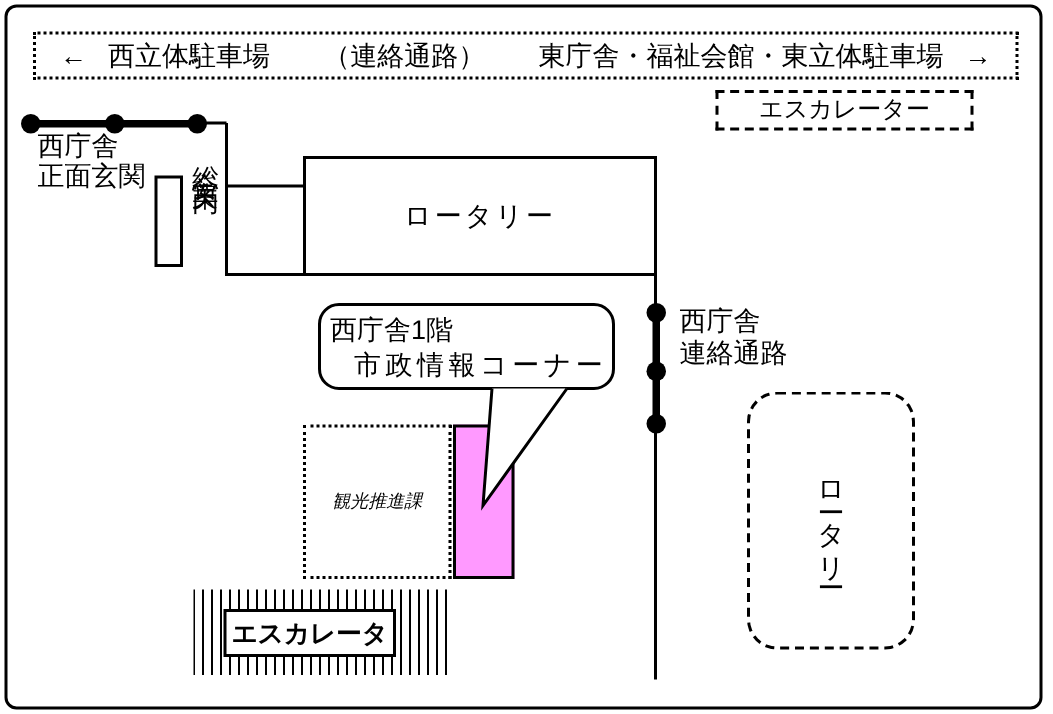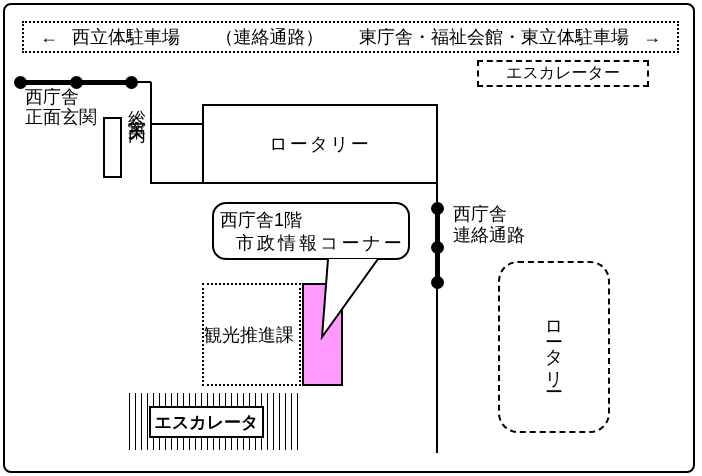--- a/index.html
+++ b/index.html
@@ -48,21 +48,21 @@
     position:absolute;left:212px;top:202px;width:198px;height:58px;
     border:2px solid #000;border-radius:14px;box-sizing:border-box;
     background:#fff;z-index:4;font-size:18px;line-height:23px;padding:5px 4px 0 6px;
   }
   .bubble .l2{padding-left:16px;letter-spacing:3px;white-space:nowrap;}
   .tail{position:absolute;left:300px;top:258px;z-index:5;}
   
   .tourism{
     position:absolute;left:202px;top:283px;width:99px;height:103px;
     border:2px dotted #000;box-sizing:border-box;z-index:1;
-    display:flex;align-items:center;justify-content:flex-start;font-size:18px;white-space:nowrap;
+    display:flex;align-items:center;justify-content:center;font-size:12px;white-space:nowrap;font-style:italic;
   }
   .pink-rect{
     position:absolute;left:302px;top:283px;width:41px;height:103px;
     border:2px solid #000;box-sizing:border-box;z-index:2;
   }
   
   .rotary{
     position:absolute;left:498px;top:261px;width:112px;height:172px;
     border:2px dashed #000;border-radius:20px;box-sizing:border-box;
     display:flex;align-items:center;justify-content:center;

